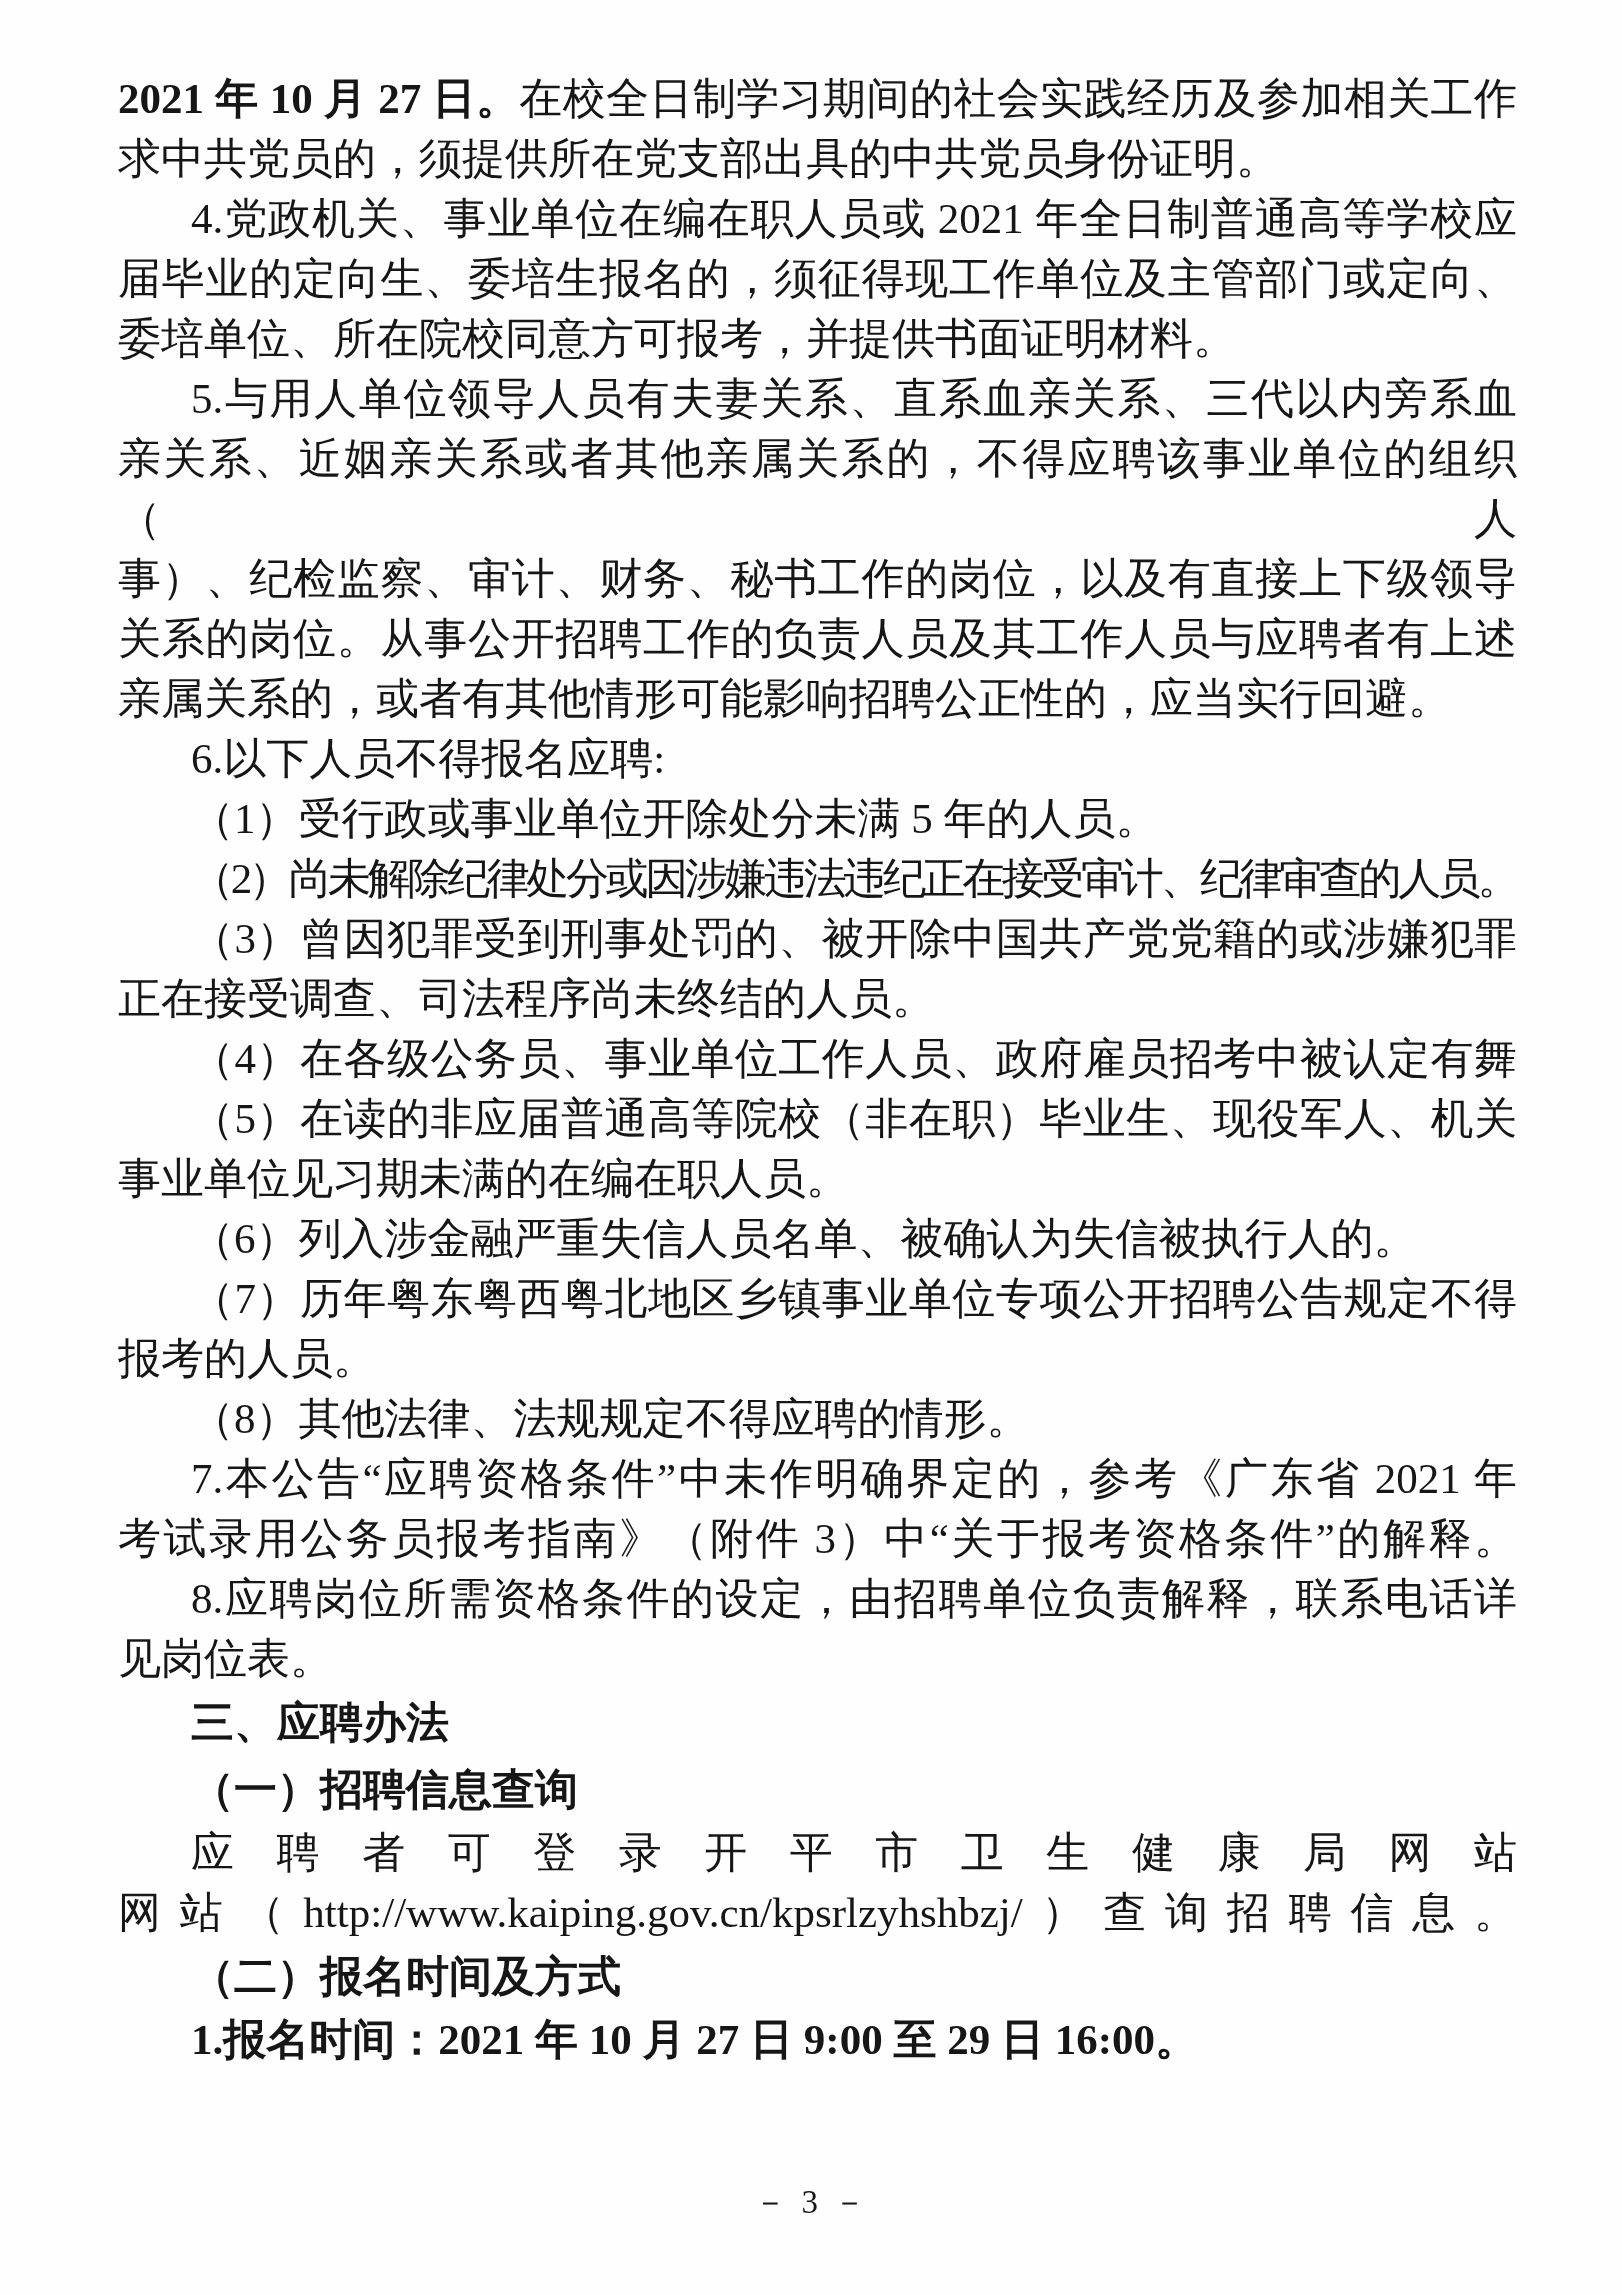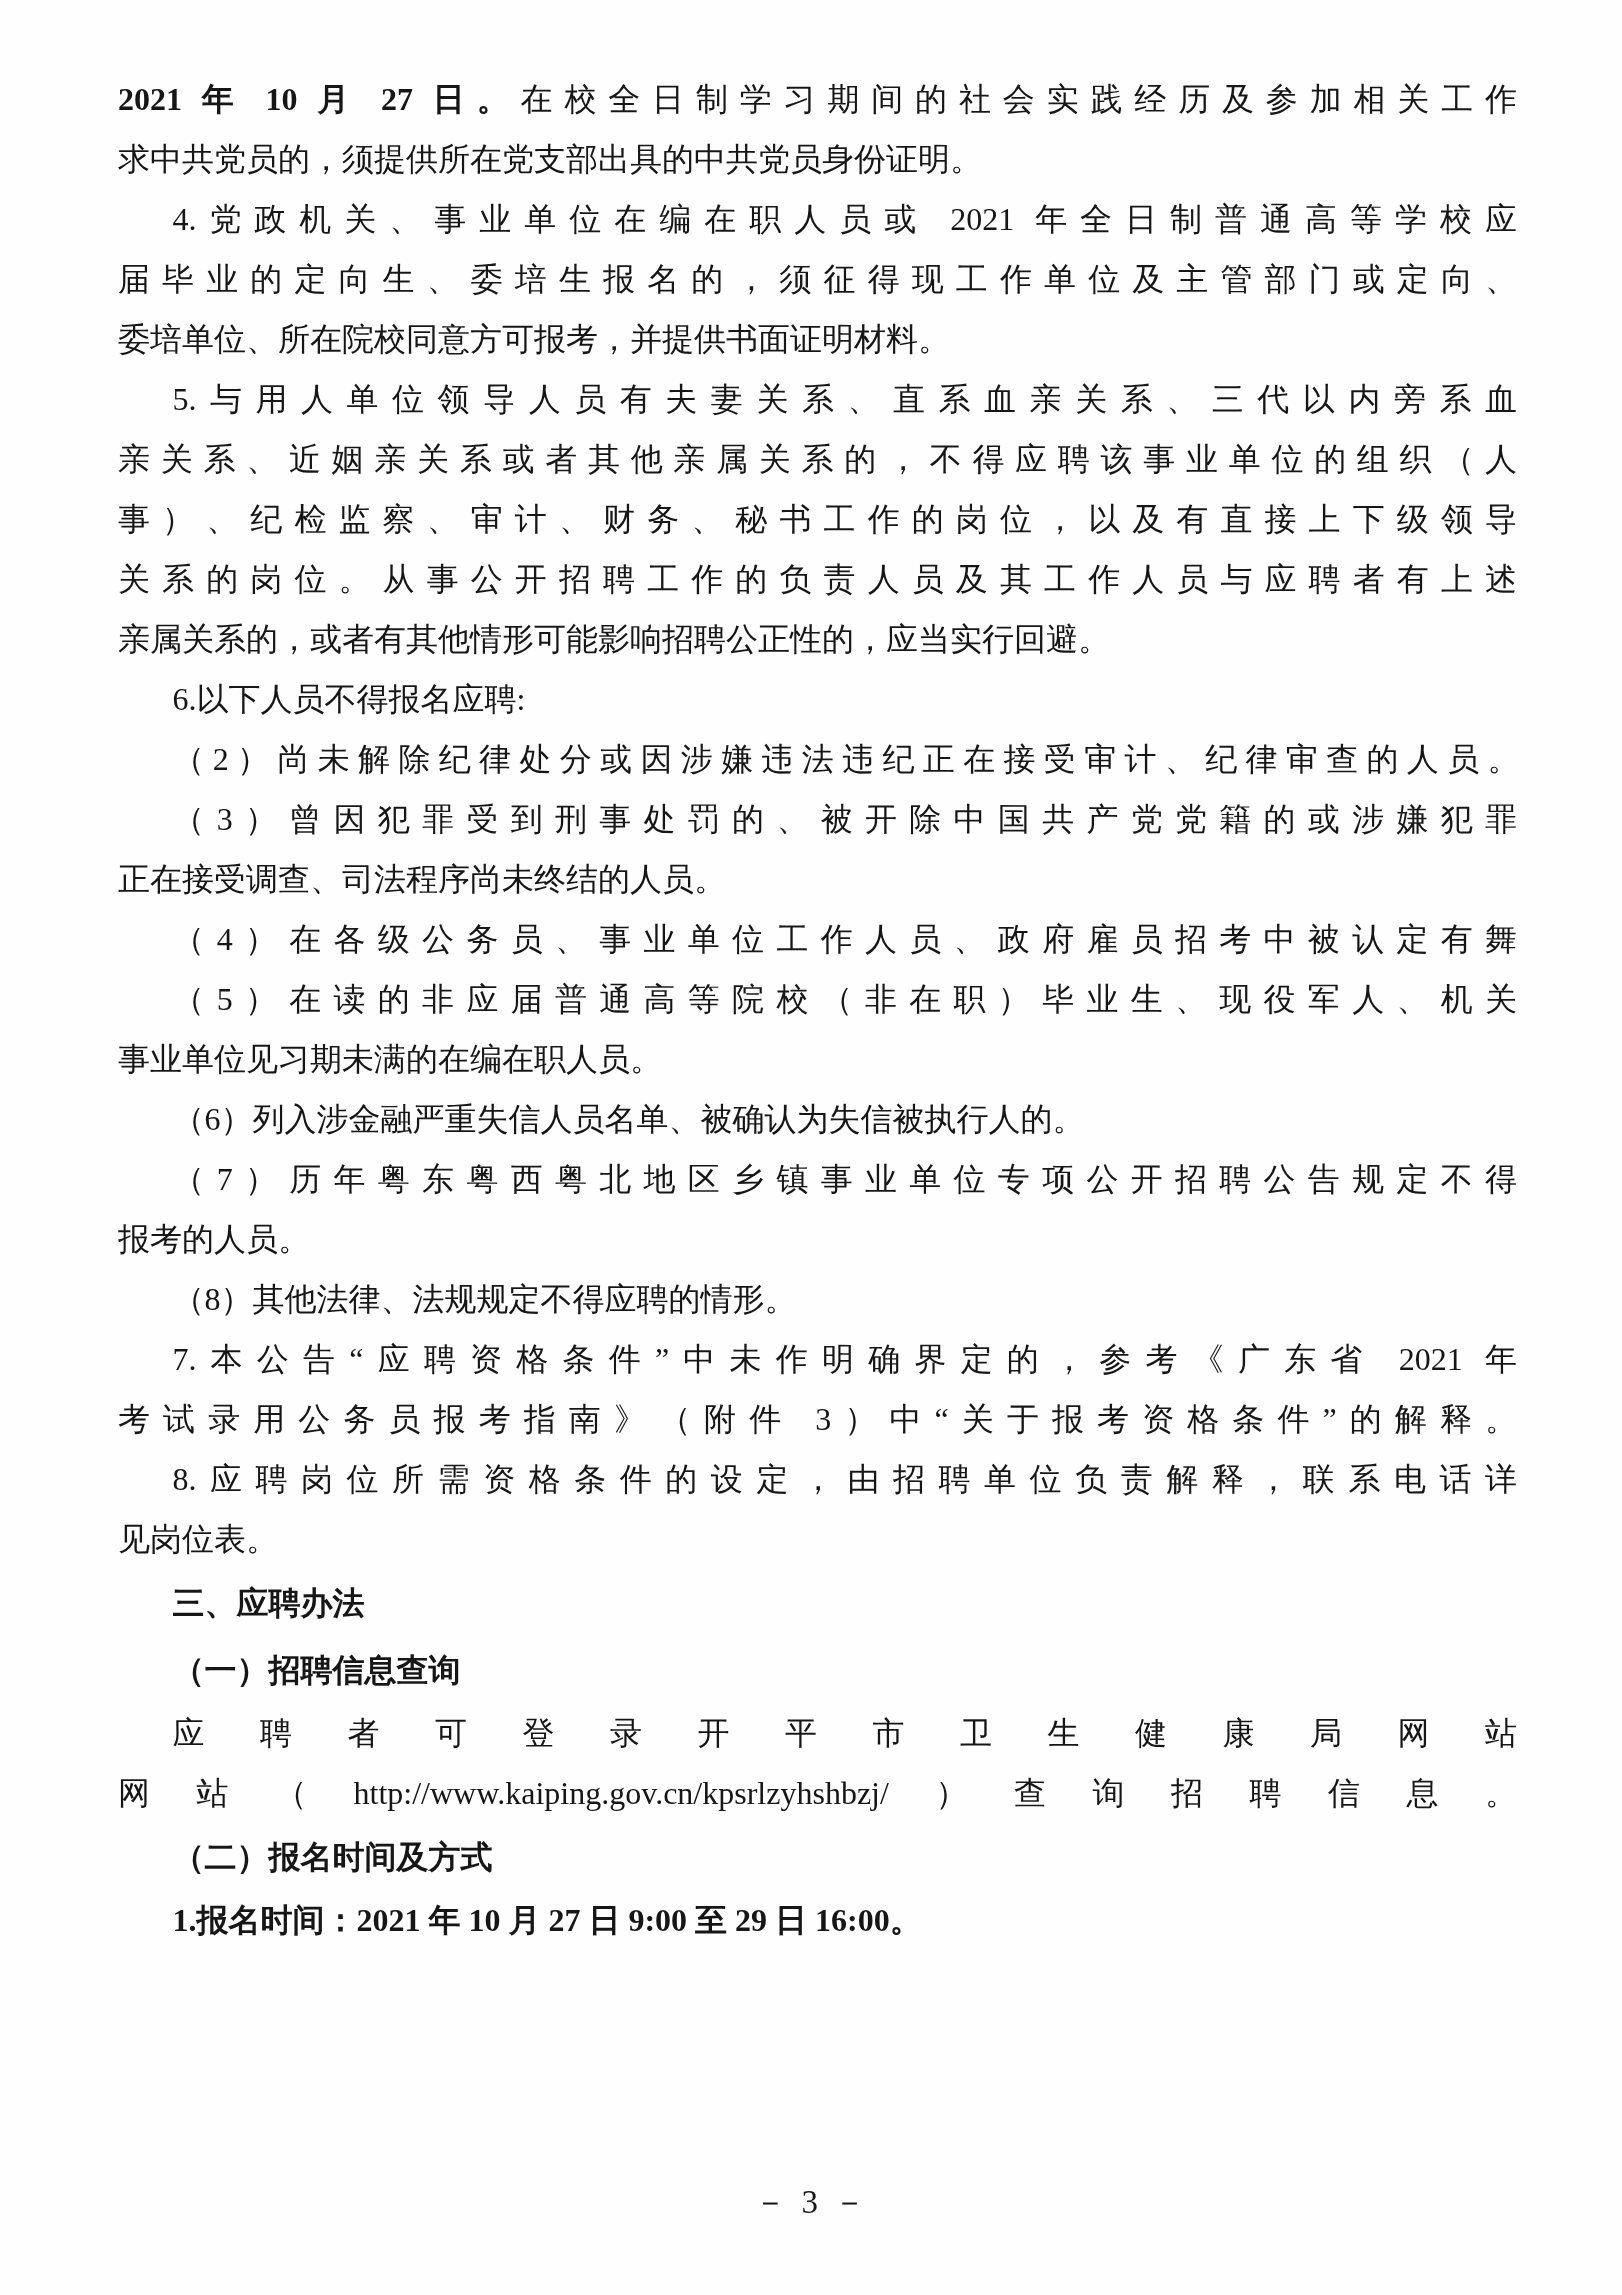--- a/index.html
+++ b/index.html
@@ -13,21 +13,21 @@
     font-family: "Liberation Serif", "DejaVu Serif", serif;
     color: #161616;
   }
   .content {
     position: absolute;
     left: 118px;
     top: 69px;
     width: 1399px;
   }
   .ln {
-    font-size: 32px;
+    font-size: 43px;
     line-height: 60px;
     text-align: left;
     white-space: pre-wrap;
     font-family: "Liberation Serif", "DejaVu Serif", serif;
     font-weight: 400;
   }
   
   .jf {
     text-align: justify;
     text-align-last: justify;
@@ -67,20 +67,21 @@
     <p class="ln">求中共党员的，须提供所在党支部出具的中共党员身份证明。</p>
     <p class="ln ind jf">4.党政机关、事业单位在编在职人员或 2021 年全日制普通高等学校应</p>
     <p class="ln jf">届毕业的定向生、委培生报名的，须征得现工作单位及主管部门或定向、</p>
     <p class="ln">委培单位、所在院校同意方可报考，并提供书面证明材料。</p>
     <p class="ln ind jf">5.与用人单位领导人员有夫妻关系、直系血亲关系、三代以内旁系血</p>
     <p class="ln jf">亲关系、近姻亲关系或者其他亲属关系的，不得应聘该事业单位的组织（人</p>
     <p class="ln jf">事）、纪检监察、审计、财务、秘书工作的岗位，以及有直接上下级领导</p>
     <p class="ln jf">关系的岗位。从事公开招聘工作的负责人员及其工作人员与应聘者有上述</p>
     <p class="ln">亲属关系的，或者有其他情形可能影响招聘公正性的，应当实行回避。</p>
     <p class="ln ind">6.以下人员不得报名应聘:</p>
+    <p class="ln ind">（1）受行政或事业单位开除处分未满 5 年的人员。</p>
     <p class="ln ind jf tight">（2）尚未解除纪律处分或因涉嫌违法违纪正在接受审计、纪律审查的人员。</p>
     <p class="ln ind jf">（3）曾因犯罪受到刑事处罚的、被开除中国共产党党籍的或涉嫌犯罪</p>
     <p class="ln">正在接受调查、司法程序尚未终结的人员。</p>
     <p class="ln ind jf">（4）在各级公务员、事业单位工作人员、政府雇员招考中被认定有舞</p>
     <p class="ln ind jf">（5）在读的非应届普通高等院校（非在职）毕业生、现役军人、机关</p>
     <p class="ln">事业单位见习期未满的在编在职人员。</p>
     <p class="ln ind">（6）列入涉金融严重失信人员名单、被确认为失信被执行人的。</p>
     <p class="ln ind jf">（7）历年粤东粤西粤北地区乡镇事业单位专项公开招聘公告规定不得</p>
     <p class="ln">报考的人员。</p>
     <p class="ln ind">（8）其他法律、法规规定不得应聘的情形。</p>

